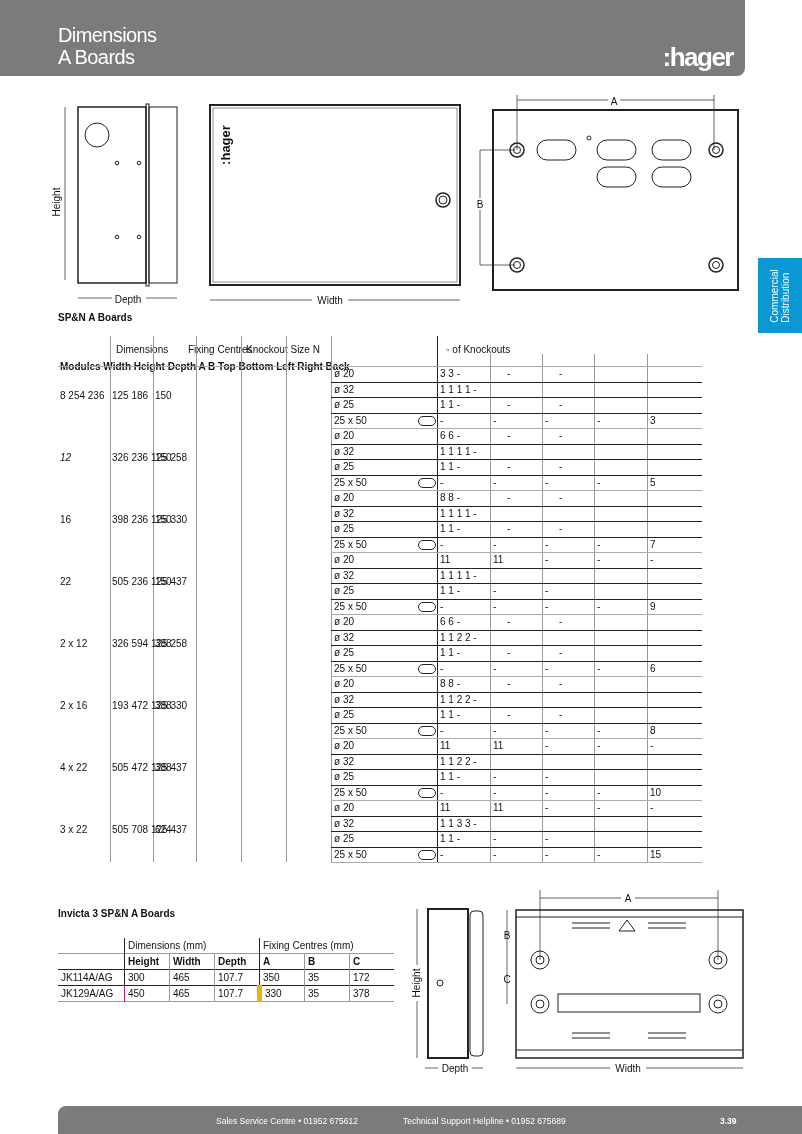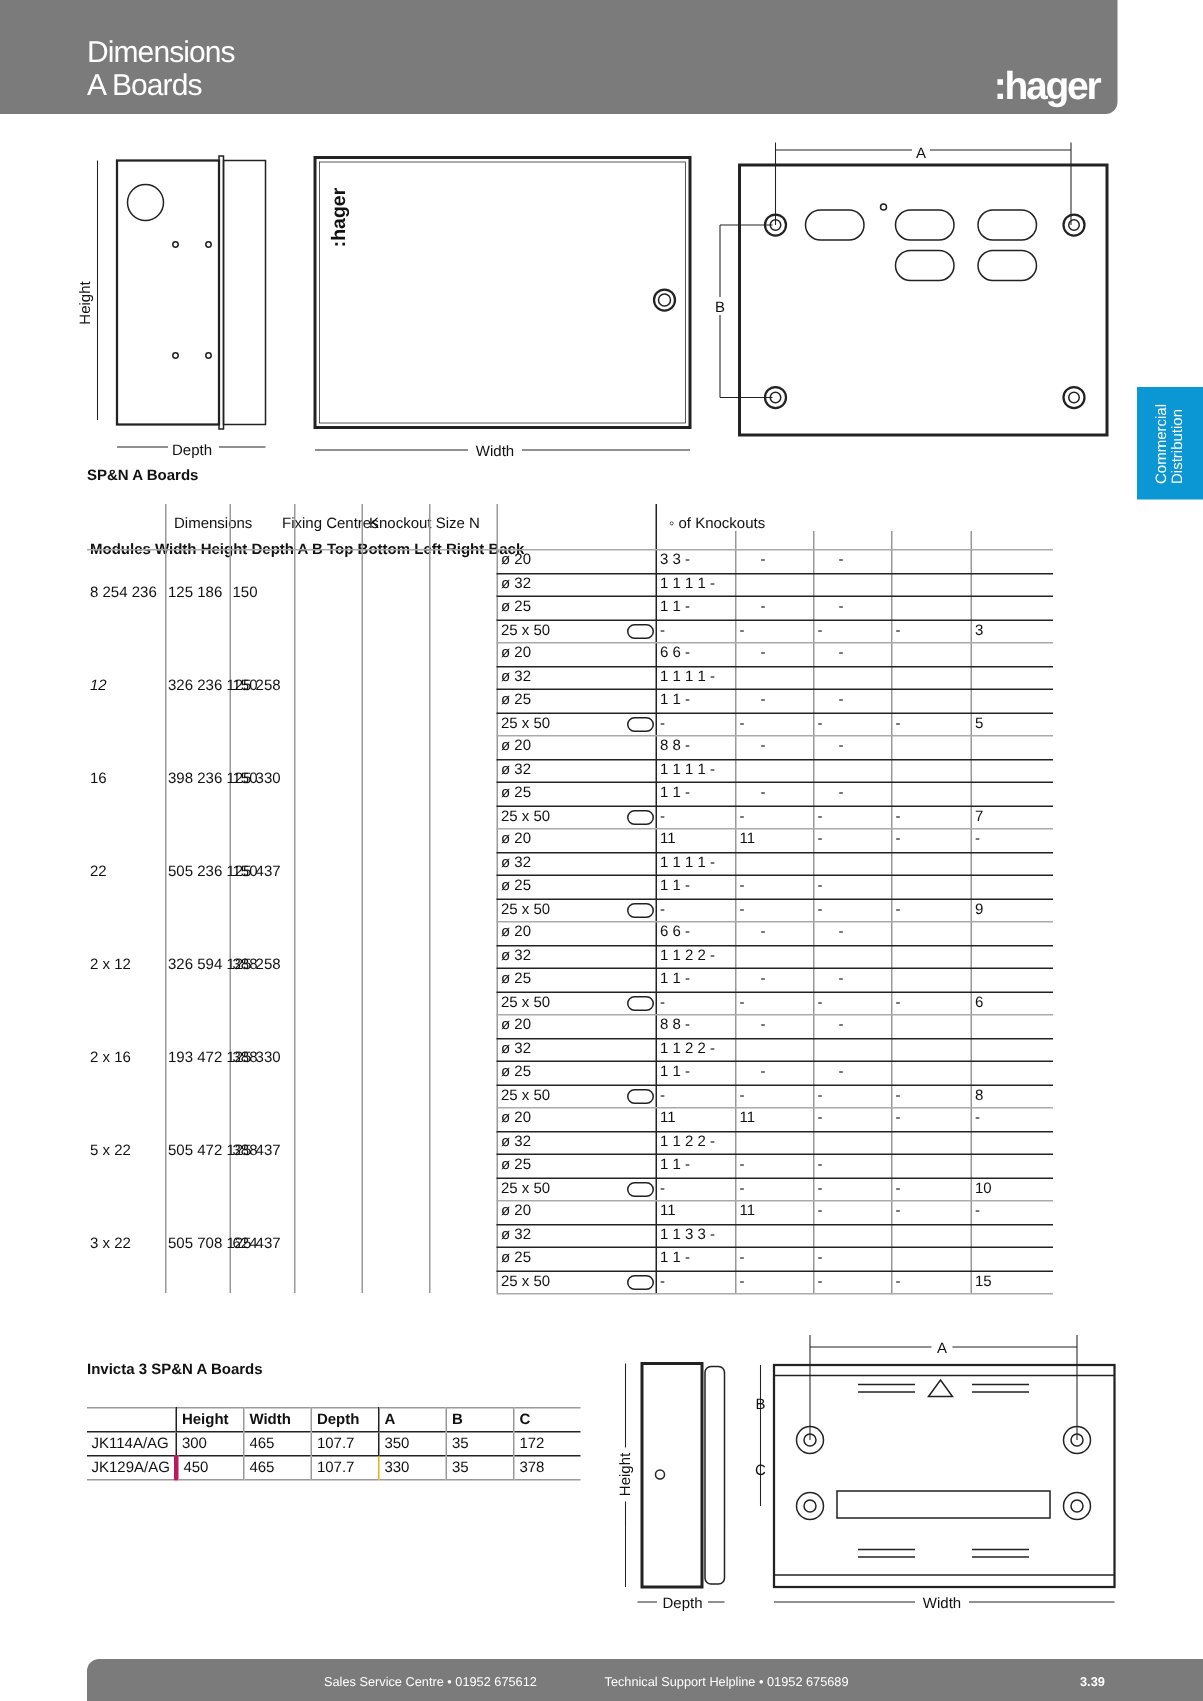--- a/index.html
+++ b/index.html
@@ -316,21 +316,21 @@
       <div class="row" style="left: 276px; top: 46.5px;">25 x 50</div>
       <div class="oval" style="left: 360px; top: 49.5px;"></div>
       <div class="row" style="left: 382px; top: 46.5px;">-</div>
       <div class="row" style="left: 435px; top: 46.5px;">-</div>
       <div class="row" style="left: 487px; top: 46.5px;">-</div>
       <div class="row" style="left: 539px; top: 46.5px;">-</div>
       <div class="row" style="left: 592px; top: 46.5px;">8</div>
       <div class="hline hlight" style="left: 273px; width: 371px; top: 62px;"></div>
     </div>
     <div class="grp" style="top: 398px;">
-      <span class="mod" style="left: 2px;">5 x 22</span>
+      <span class="mod" style="left: 2px;">4 x 22</span>
       <span class="dims" style="left: 54px;">505 472 125 437</span>
       <span class="dep" style="left: 97px;">388</span>
       <div class="row" style="left: 276px; top: 0px;">ø 20</div>
       <div class="row" style="left: 382px; top: 0px;">11</div>
       <div class="row" style="left: 435px; top: 0px;">11</div>
       <div class="row" style="left: 487px; top: 0px;">-</div>
       <div class="row" style="left: 539px; top: 0px;">-</div>
       <div class="row" style="left: 592px; top: 0px;">-</div>
       <div class="hline" style="left: 273px; width: 371px; top: 15.5px;"></div>
       <div class="row" style="left: 276px; top: 15.5px;">ø 32</div>
@@ -390,44 +390,49 @@
       <div class="row" style="left: 592px; top: 46.5px;">15</div>
       <div class="hline hlight" style="left: 273px; width: 371px; top: 62px;"></div>
     </div>
   </div>
 
 <div class="caption" style="left:58px;top:908px">Invicta 3 SP&amp;N A Boards</div>
 
 <div class="st">
   <table>
     <tbody>
+        <tr>
+      <td style="width:60px"></td>
+      <td colspan="3" style="border-left:1px solid #222">Dimensions (mm)</td>
+      <td colspan="3" style="border-left:1px solid #222">Fixing Centres (mm)</td>
+    </tr>
     <tr style="font-weight:bold;border-top:1px solid #999;border-bottom:1px solid #222">
       <td></td>
       <td style="width:38px;border-left:1px solid #222">Height</td>
       <td style="width:38px;border-left:1px solid #999">Width</td>
       <td style="width:38px;border-left:1px solid #999">Depth</td>
       <td style="width:38px;border-left:1px solid #222">A</td>
       <td style="width:38px;border-left:1px solid #999">B</td>
       <td style="width:38px;border-left:1px solid #999">C</td>
     </tr>
     <tr style="border-bottom:1px solid #222">
       <td>JK114A/AG</td>
       <td style="border-left:1px solid #222">300</td>
       <td style="border-left:1px solid #999">465</td>
       <td style="border-left:1px solid #999">107.7</td>
       <td style="border-left:1px solid #222">350</td>
       <td style="border-left:1px solid #999">35</td>
       <td style="border-left:1px solid #999">172</td>
     </tr>
     <tr style="border-bottom:1px solid #999">
       <td>JK129A/AG</td>
-      <td style="border-left:3px solid #be185d">450</td>
+      <td style="border-left:1px solid #be185d">450</td>
       <td style="border-left:1px solid #999">465</td>
       <td style="border-left:1px solid #999">107.7</td>
-      <td style="border-left:1px solid #eab308">330</td>
+      <td style="border-left:5px solid #eab308">330</td>
       <td style="border-left:1px solid #999">35</td>
       <td style="border-left:1px solid #999">378</td>
     </tr>
   </tbody>
     </table>
 </div>
 
 <svg style="position:absolute;left:400px;top:885px" width="370" height="195" stroke="#222" fill="none" stroke-width="1">
   <line x1="17" y1="24" x2="17" y2="173" stroke-width="0.7"></line>
   <rect x="28" y="24" width="40" height="149" stroke-width="2"></rect>

